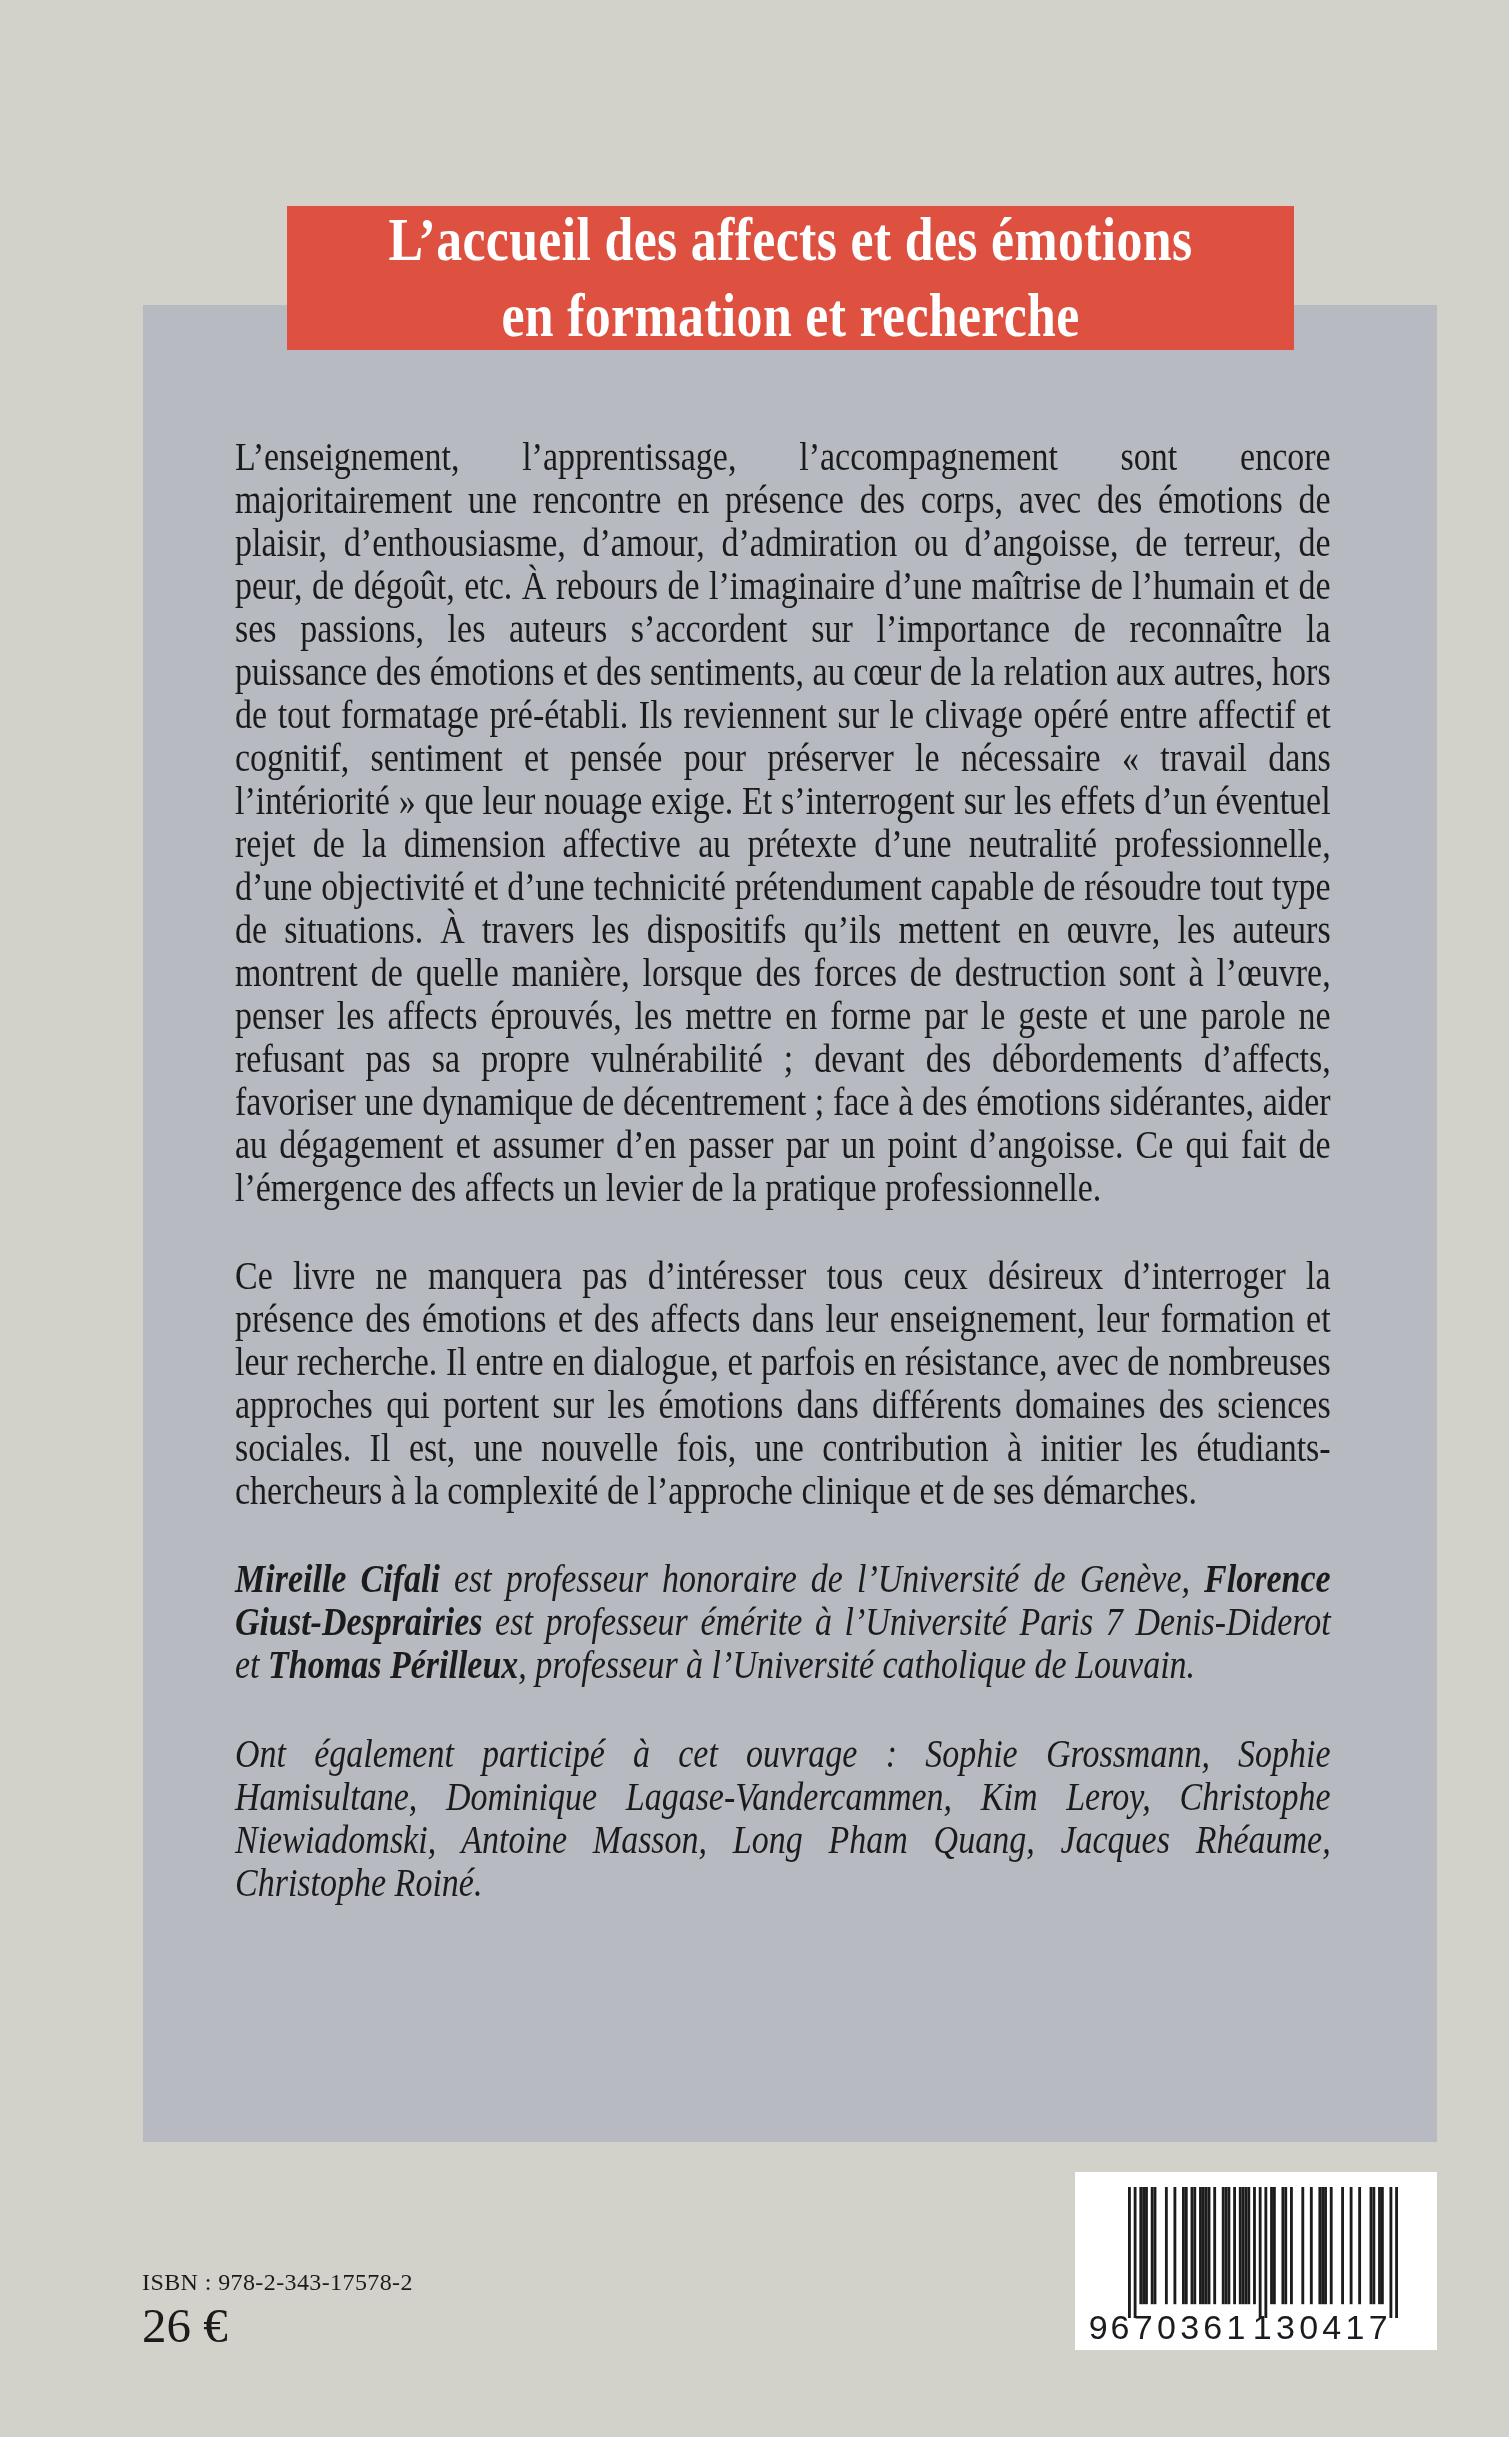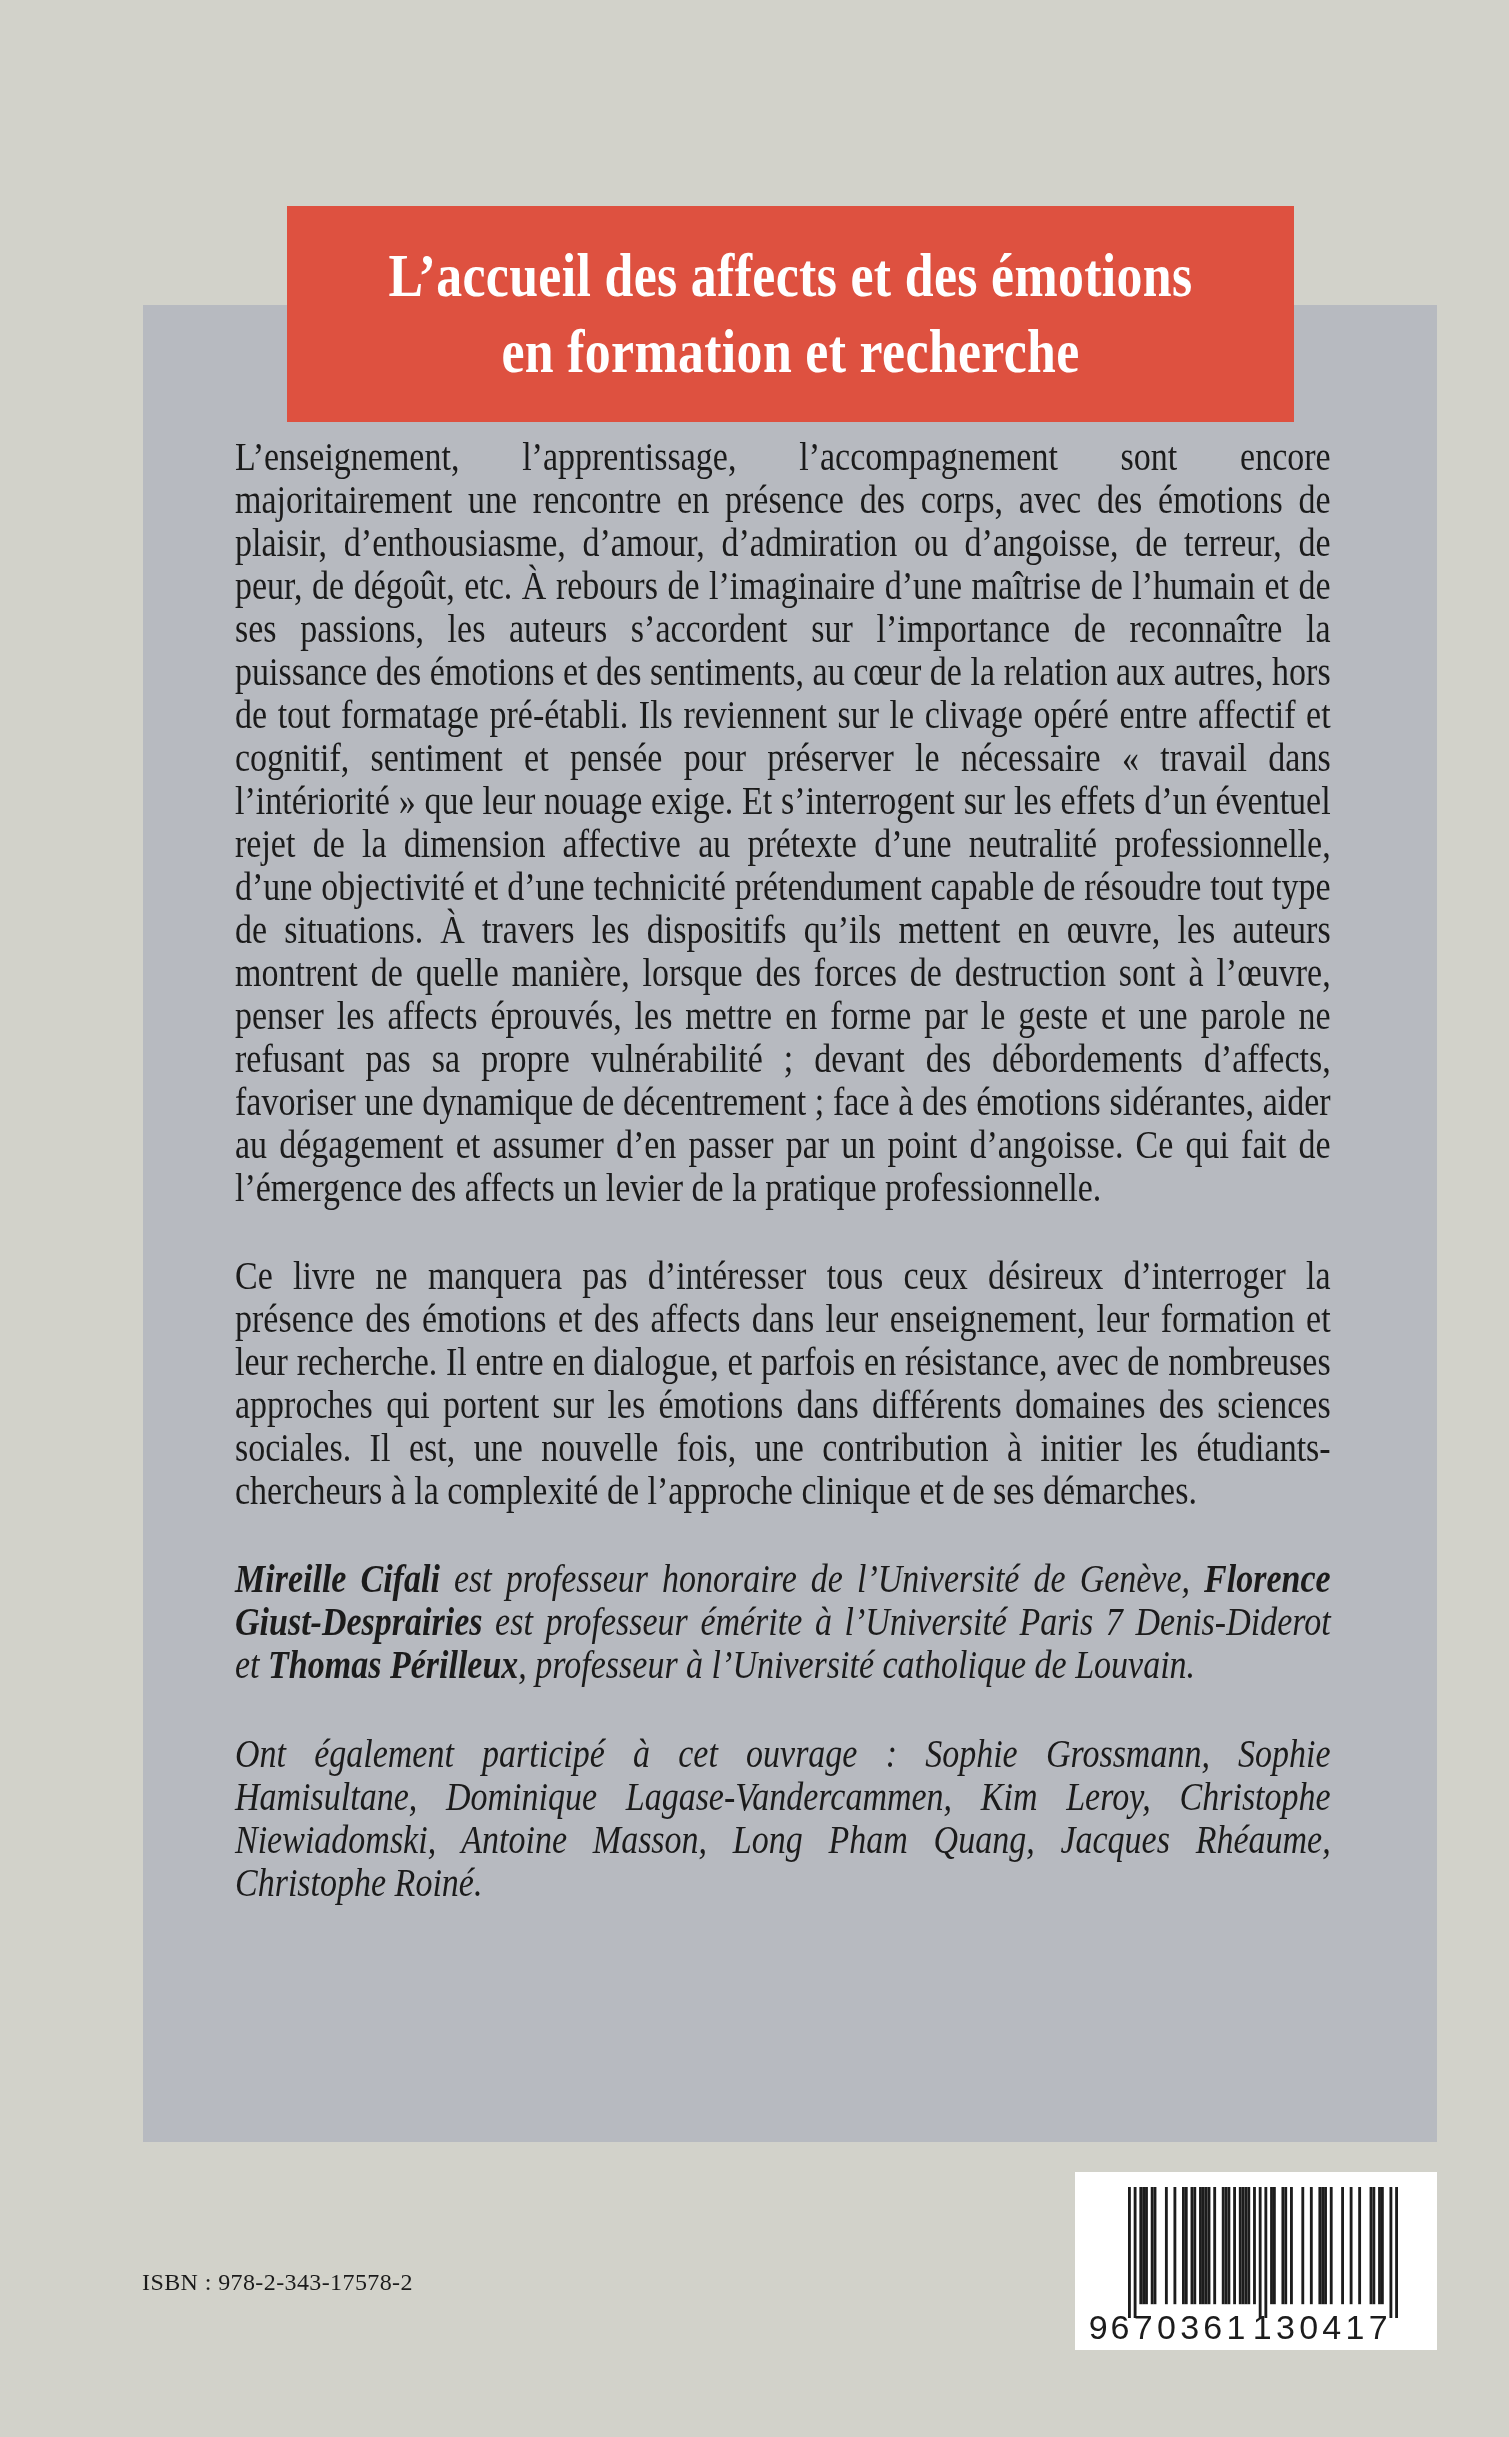--- a/index.html
+++ b/index.html
@@ -24,21 +24,21 @@
   }
   .panel{
     position:absolute;
     left:143px; top:305px;
     width:1294px; height:1837px;
     background:var(--panel,#b7bac0);
   }
   .banner{
     position:absolute;
     left:287px; top:206px;
-    width:1007px; height:216px;
+    width:1007px; height:144px;
     background:var(--banner,#de5140);
     color:var(--banner_text,#fff);
     display:flex;
     align-items:center;
     justify-content:center;
   }
   .banner-inner{
     width:1185px;
     transform:scaleX(0.85);
     transform-origin:50% 50%;
@@ -120,20 +120,21 @@
 
   <div class="content">
     <p>L’enseignement, l’apprentissage, l’accompagnement sont encore majoritairement une rencontre en présence des corps, avec des émotions de plaisir, d’enthousiasme, d’amour, d’admiration ou d’angoisse, de terreur, de peur, de dégoût, etc. À rebours de l’imaginaire d’une maîtrise de l’humain et de ses passions, les auteurs s’accordent sur l’importance de reconnaître la puissance des émotions et des sentiments, au cœur de la relation aux autres, hors de tout formatage pré-établi. Ils reviennent sur le clivage opéré entre affectif et cognitif, sentiment et pensée pour préserver le nécessaire «&nbsp;travail dans l’intériorité&nbsp;» que leur nouage exige. Et s’interrogent sur les effets d’un éventuel rejet de la dimension affective au prétexte d’une neutralité professionnelle, d’une objectivité et d’une technicité prétendument capable de résoudre tout type de situations. À travers les dispositifs qu’ils mettent en œuvre, les auteurs montrent de quelle manière, lorsque des forces de destruction sont à l’œuvre, penser les affects éprouvés, les mettre en forme par le geste et une parole ne refusant pas sa propre vulnérabilité&nbsp;; devant des débordements d’affects, favoriser une dynamique de décentrement&nbsp;; face à des émotions sidérantes, aider au dégagement et assumer d’en passer par un point d’angoisse. Ce qui fait de l’émergence des affects un levier de la pratique professionnelle.</p>
     <p>Ce livre ne manquera pas d’intéresser tous ceux désireux d’interroger la présence des émotions et des affects dans leur enseignement, leur formation et leur recherche. Il entre en dialogue, et parfois en résistance, avec de nombreuses approches qui portent sur les émotions dans différents domaines des sciences sociales. Il est, une nouvelle fois, une contribution à initier les étudiants-chercheurs à la complexité de l’approche clinique et de ses démarches.</p>
     <p class="note"><span class="bold">Mireille Cifali</span><span> est professeur honoraire de l’Université de Genève, </span><span class="bold">Florence Giust-Desprairies</span><span> est professeur émérite à l’Université Paris 7 Denis-Diderot et </span><span class="bold">Thomas Périlleux</span><span>, professeur à l’Université catholique de Louvain.</span></p>
     <p class="note">Ont également participé à cet ouvrage&nbsp;: Sophie Grossmann, Sophie Hamisultane, Dominique Lagase-Vandercammen, Kim Leroy, Christophe Niewiadomski, Antoine Masson, Long Pham Quang, Jacques Rhéaume, Christophe Roiné.</p>
   </div>
 
   <div class="isbn-area">
     <div class="isbn-line">ISBN&nbsp;: 978-2-343-17578-2</div>
+    <div class="price-line">26&nbsp;€</div>
   </div>
 
   <div class="barcode-box">
     <svg id="ean-svg" xmlns="http://www.w3.org/2000/svg" preserveAspectRatio="none" viewBox="0 0 313.5 152">
         <rect x="0.0" y="0" width="3.3" height="152"></rect>
         <rect x="6.6" y="0" width="3.3" height="152"></rect>
         <rect x="13.2" y="0" width="3.3" height="136"></rect>
         <rect x="16.5" y="0" width="3.3" height="136"></rect>
         <rect x="19.8" y="0" width="3.3" height="136"></rect>
         <rect x="26.4" y="0" width="3.3" height="136"></rect>

